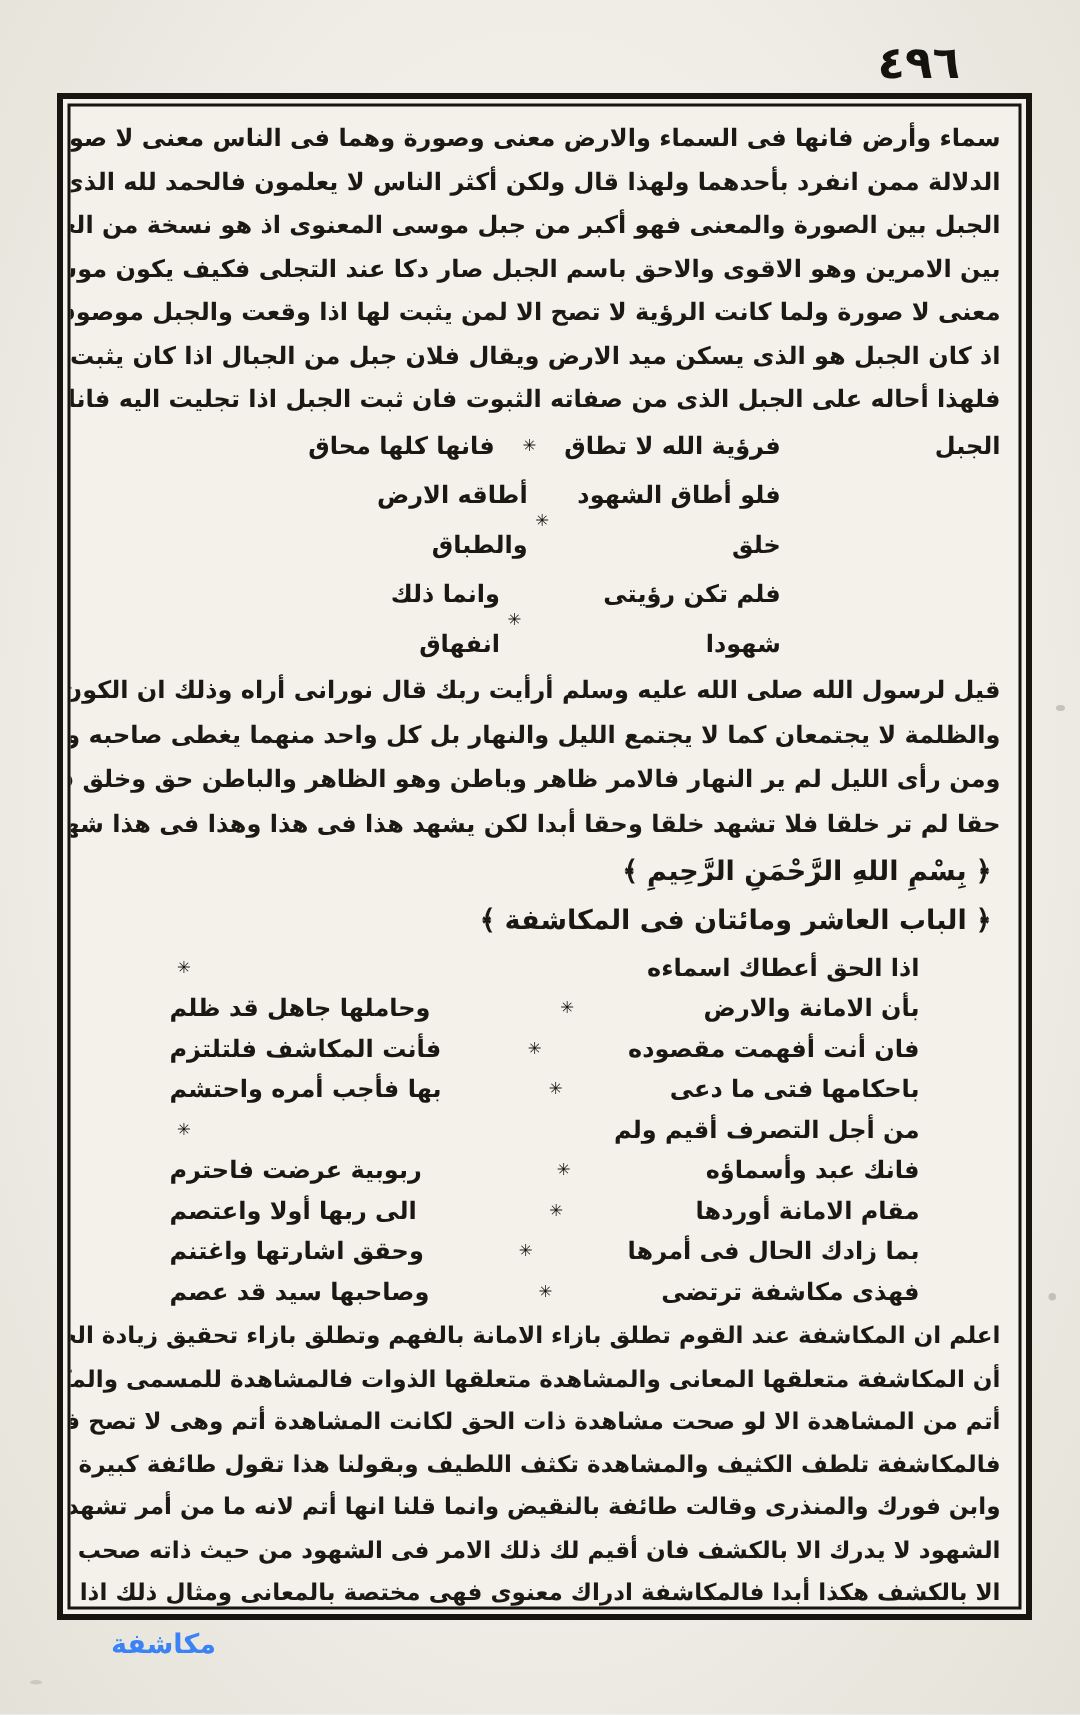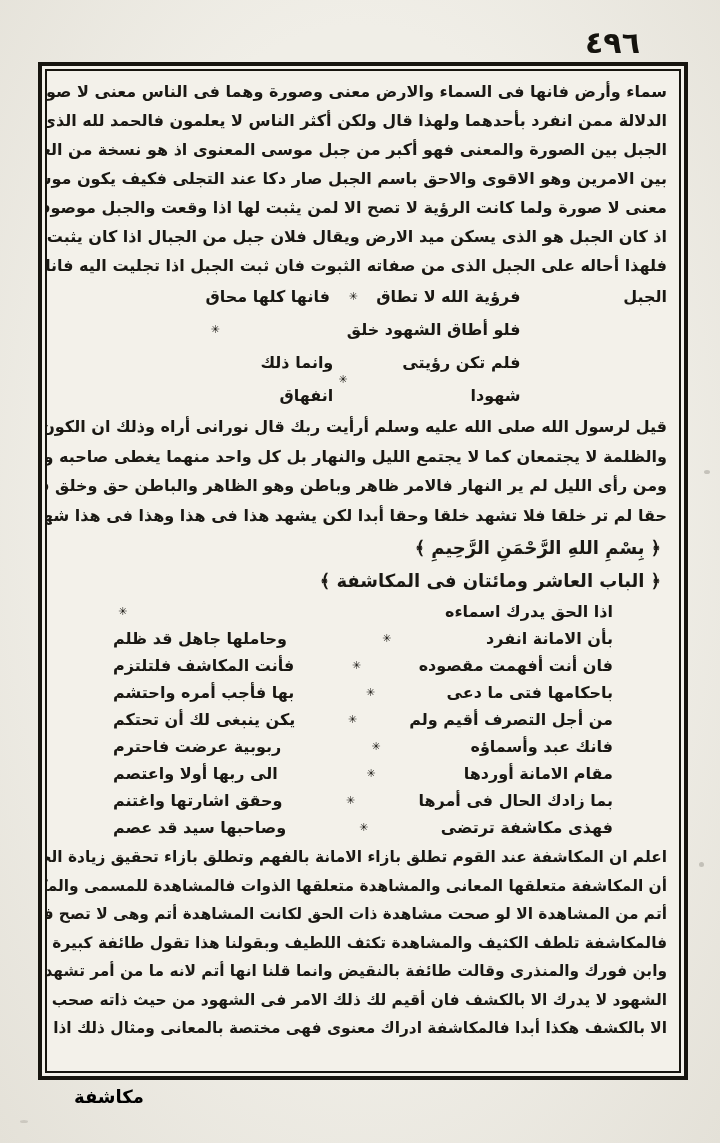--- a/index.html
+++ b/index.html
@@ -49,21 +49,21 @@
   }
   .header-line .bracket{font-size:18px;padding:0 6px;}
   .poem2 .couplet{
     width:500px;margin:0 auto;display:flex;justify-content:space-between;
     align-items:baseline;line-height:27px;font-size:16px;font-weight:700;
   }
   .poem2{margin:2px 0;}
   .p3{margin-top:2px;}
   .catchword{
     position:absolute;left:74px;top:1086px;
-    font-size:18px;font-weight:700;color:#000000;
+    font-size:18px;font-weight:700;color:#3b82f6;
   }
   .speck{position:absolute;border-radius:50%;background:rgba(60,55,45,.22);}
   .speck.s1{width:6px;height:4px;right:10px;top:470px;}
   .speck.s2{width:5px;height:5px;right:16px;top:862px;}
   .speck.s3{width:8px;height:3px;left:20px;top:1120px;background:rgba(60,55,45,.15);}
 </style>
 </head>
 <body>
 
 <div class="page-number">٤٩٦</div>
@@ -85,20 +85,21 @@
       <span class="tailword">الجبل</span>
       <div class="poem1-row">
         <span>فرؤية الله لا تطاق</span>
         <span class="star">✳</span>
         <span>فانها كلها محاق</span>
       </div>
     </div>
     <div class="poem1-row">
       <span>فلو أطاق الشهود خلق</span>
       <span class="star">✳</span>
+      <span>أطاقه الارض والطباق</span>
     </div>
     <div class="poem1-row">
       <span>فلم تكن رؤيتى شهودا</span>
       <span class="star">✳</span>
       <span>وانما ذلك انفهاق</span>
     </div>
 
     <div class="para p2">
       <div class="jline">قيل لرسول الله صلى الله عليه وسلم أرأيت ربك قال نورانى أراه وذلك ان الكون ظلمة والنور هو الحق المبين والنور</div>
       <div class="jline">والظلمة لا يجتمعان كما لا يجتمع الليل والنهار بل كل واحد منهما يغطى صاحبه ويظهر نفسه فمن رأى النهار لم ير الليل</div>
@@ -108,42 +109,41 @@
 
     <div class="header-line">
       <span class="bracket">﴿</span><span>بِسْمِ اللهِ الرَّحْمَنِ الرَّحِيمِ</span><span class="bracket">﴾</span>
     </div>
     <div class="header-line">
       <span class="bracket">﴿</span><span>الباب العاشر ومائتان فى المكاشفة</span><span class="bracket">﴾</span>
     </div>
 
     <div class="poem2">
       <div class="couplet">
-        <span>اذا الحق يدرك اسماءه</span>
+        <span>اذا الحق أعطاك اسماءه</span>
         <span class="star">✳</span>
       </div>
       <div class="couplet">
-        <span>بأن الامانة انفرد</span>
+        <span>بأن الامانة والارض</span>
         <span class="star">✳</span>
         <span>وحاملها جاهل قد ظلم</span>
       </div>
       <div class="couplet">
         <span>فان أنت أفهمت مقصوده</span>
         <span class="star">✳</span>
         <span>فأنت المكاشف فلتلتزم</span>
       </div>
       <div class="couplet">
         <span>باحكامها فتى ما دعى</span>
         <span class="star">✳</span>
         <span>بها فأجب أمره واحتشم</span>
       </div>
       <div class="couplet">
         <span>من أجل التصرف أقيم ولم</span>
         <span class="star">✳</span>
-        <span>يكن ينبغى لك أن تحتكم</span>
       </div>
       <div class="couplet">
         <span>فانك عبد وأسماؤه</span>
         <span class="star">✳</span>
         <span>ربوبية عرضت فاحترم</span>
       </div>
       <div class="couplet">
         <span>مقام الامانة أوردها</span>
         <span class="star">✳</span>
         <span>الى ربها أولا واعتصم</span>

